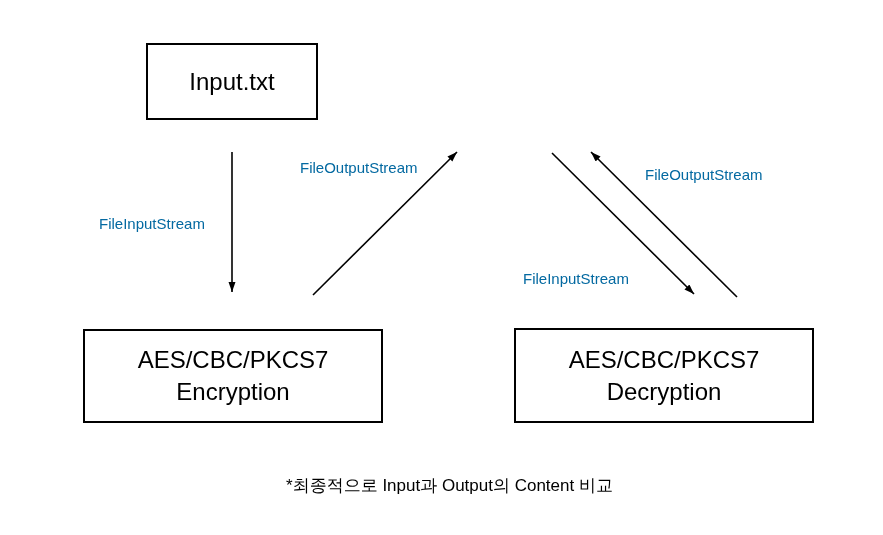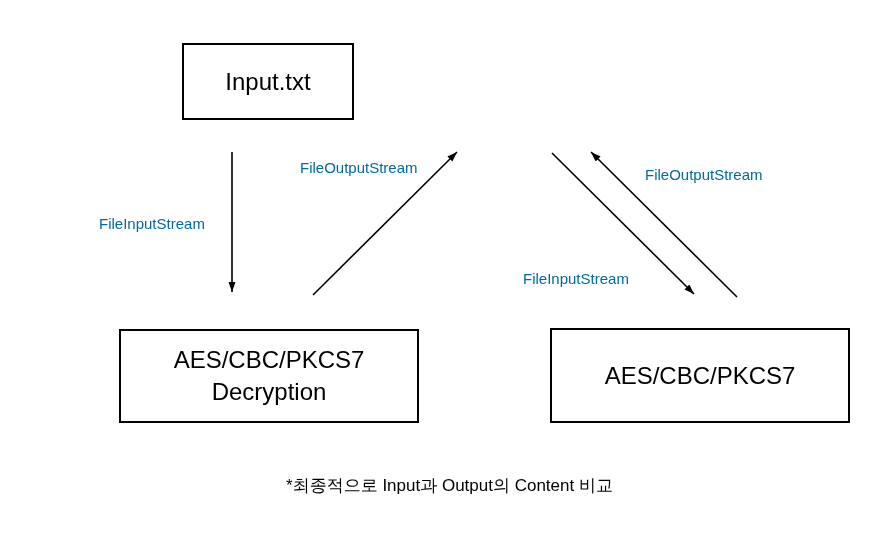--- a/index.html
+++ b/index.html
@@ -26,21 +26,20 @@
   .node-box {
     position: absolute;
     border: 2px solid #000000;
     background: #ffffff;
     display: flex;
     flex-direction: column;
     align-items: center;
     justify-content: center;
     text-align: center;
     box-sizing: border-box;
-    margin-left: 36px;
   }
   .node-box .line {
     font-size: 24px;
     line-height: 32px;
     color: #000000;
     white-space: nowrap;
   }
   .box-input   { left: 146px; top: 43px;  width: 172px; height: 77px; }
   .box-output  { left: 417px; top: 43px;  width: 173px; height: 77px; }
   .box-encrypt { left: 83px;  top: 329px; width: 300px; height: 94px; }
@@ -83,25 +82,26 @@
     <line x1="737" y1="297" x2="591" y2="152" stroke="#000000" stroke-width="1.6" marker-end="url(#arrowhead)"></line>
   </svg>
 
   <div class="node-box box-input">
     <span class="line">Input.txt</span>
   </div>
 
 
   <div class="node-box box-encrypt">
     <span class="line">AES/CBC/PKCS7</span>
-    <span class="line">Decryption</span>
+    <span class="line">Encryption</span>
   </div>
 
   <div class="node-box box-decrypt">
     <span class="line">AES/CBC/PKCS7</span>
+    <span class="line">Decryption</span>
   </div>
 
   <span class="edge-label lbl-fis-left">FileInputStream</span>
 
   <span class="edge-label lbl-fos-left">FileOutputStream</span>
 
   <span class="edge-label lbl-fis-right">FileInputStream</span>
 
   <span class="edge-label lbl-fos-right">FileOutputStream</span>
 

